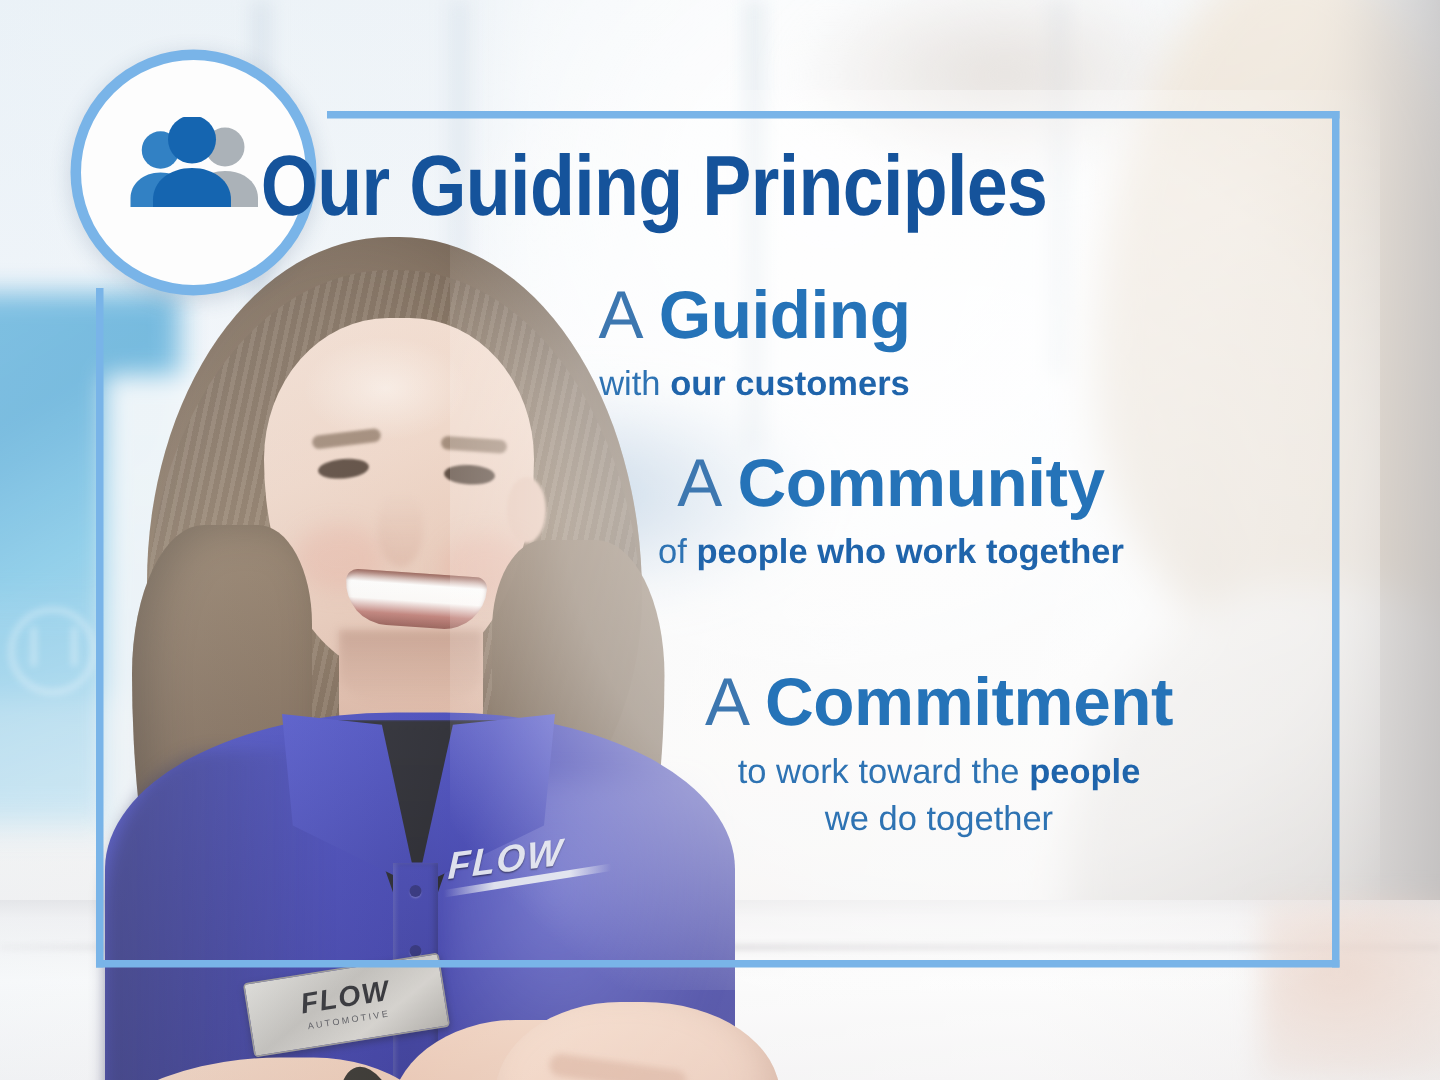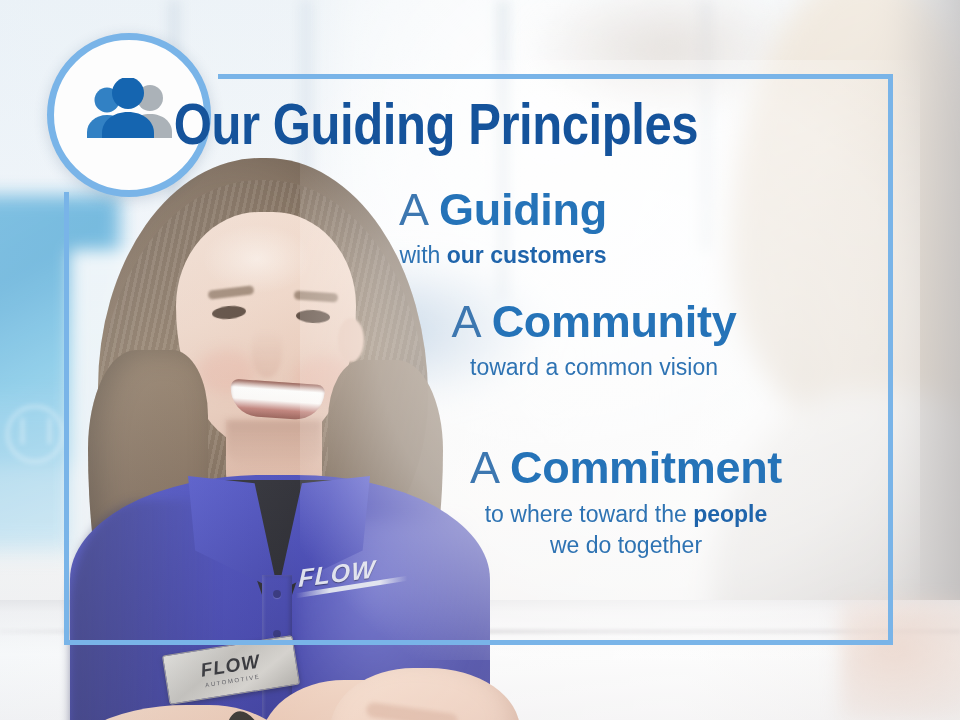--- a/index.html
+++ b/index.html
@@ -463,29 +463,29 @@
           <div><span>with </span><b>our customers</b></div>
         </div>
     </div>
 
     <div class="block" id="block-community">
       <div class="head">
         <span class="art">A</span>
         <span class="key">Community</span>
       </div>
       <div class="sub">
-          <div><span>toward a common vision</span></div>
+          <div><span>of </span><b>people who work together</b></div>
         </div>
     </div>
 
     <div class="block" id="block-commitment">
       <div class="head">
         <span class="art">A</span>
         <span class="key">Commitment</span>
       </div>
       <div class="sub">
-          <div><span>to where toward the </span><b>people</b></div>
+          <div><span>to work toward the </span><b>people</b></div>
           <div><span>we do together</span></div>
         </div>
     </div>
 
   </div>
 </div>
 
 </body></html>

